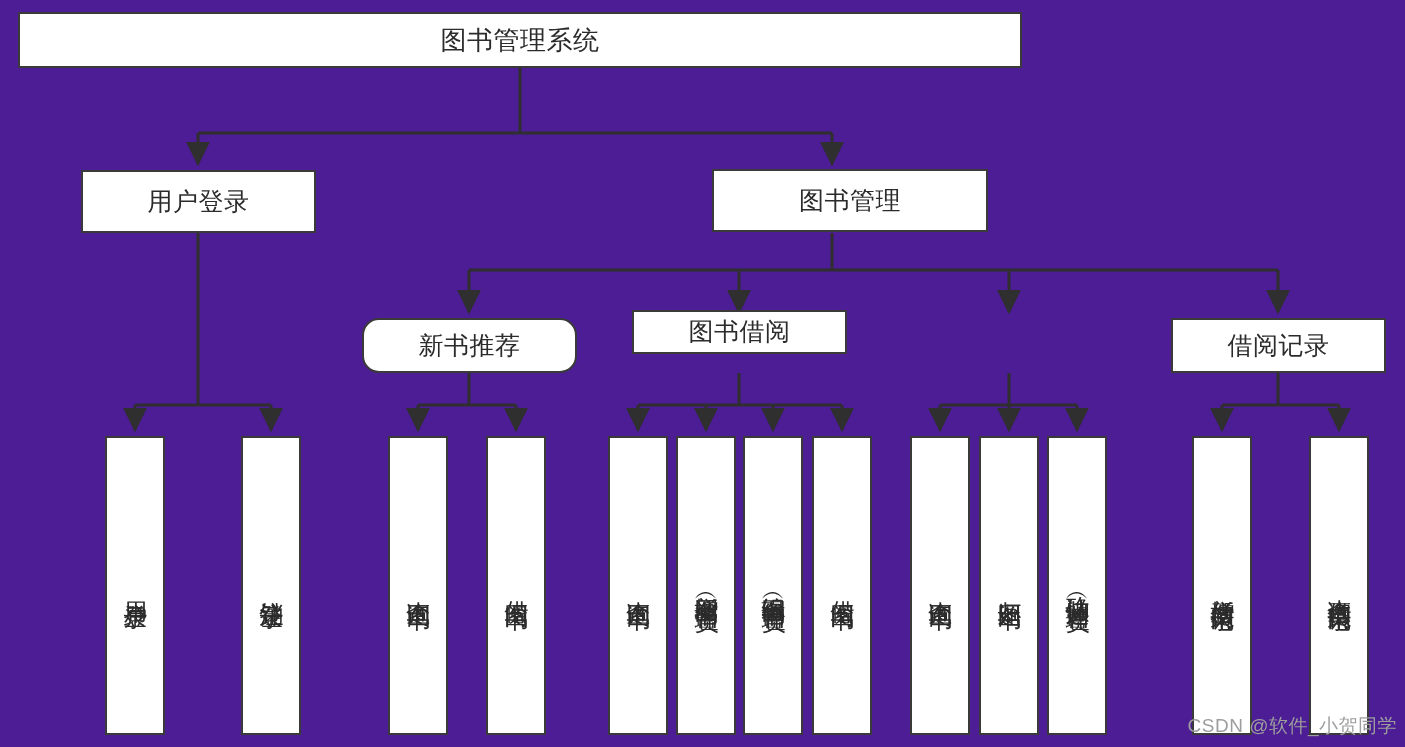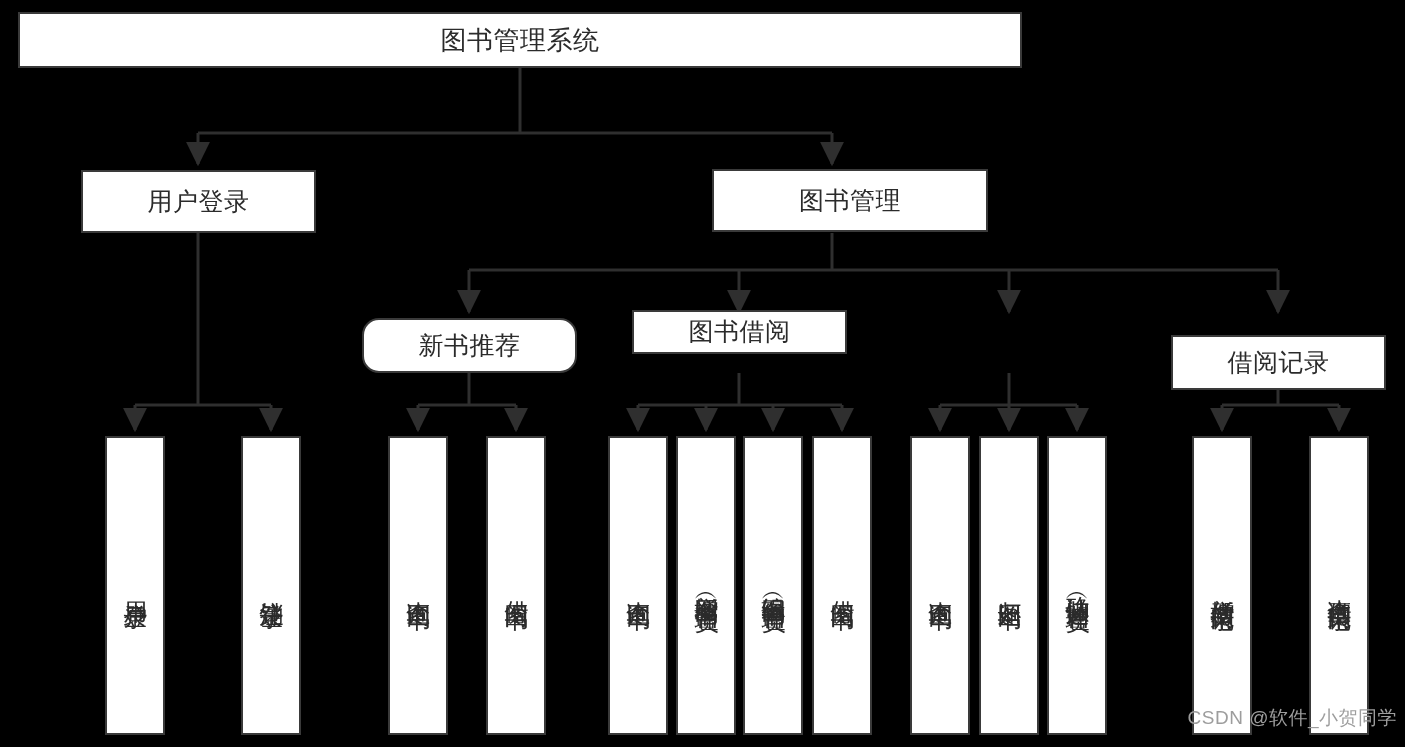--- a/index.html
+++ b/index.html
@@ -7,21 +7,21 @@
     padding: 0;
     background: #ffffff;
   }
   body {
     font-family: "Liberation Sans", "DejaVu Sans", sans-serif;
   }
   #diagram-root {
     position: relative;
     width: 1405px;
     height: 747px;
-    background: #000000;
+    background: #4c1d95;
     overflow: hidden;
   }
   #edge-layer {
     position: absolute;
     left: 0;
     top: 0;
     width: 1405px;
     height: 747px;
     pointer-events: none;
   }
@@ -59,21 +59,21 @@
     text-orientation: upright;
     font-size: 24px;
     line-height: 1.12;
     letter-spacing: 2px;
     white-space: nowrap;
     max-height: 270px;
   }
   .watermark {
     position: absolute;
     right: 8px;
-    bottom: 16px;
+    bottom: 8px;
     font-size: 19px;
     color: #9d9d9d;
     letter-spacing: 0.5px;
     white-space: nowrap;
   }
 </style>
 </head>
 <body>
 
 <div id="diagram-root">
@@ -138,21 +138,21 @@
   <div class="node horiz" style="left:712px; top:169px; width:276px; height:63px;">
     <span class="node-label">图书管理</span>
   </div>
 
   <div class="node horiz" style="left:362px; top:318px; width:215px; height:55px;border-radius:17px;">
     <span class="node-label">新书推荐</span>
   </div>
   <div class="node horiz" style="left:632px; top:310px; width:215px; height:44px;justify-content:center;">
     <span class="node-label">图书借阅</span>
   </div>
-  <div class="node horiz" style="left:1171px; top:335px; width:215px; height:55px;">
+  <div class="node horiz" style="left:1171px; top:318px; width:215px; height:55px;">
     <span class="node-label">借阅记录</span>
   </div>
 
   <div class="node vert" style="left:105px; top:436px; width:60px; height:299px;">
     <span class="node-label">用户登录</span>
   </div>
   <div class="node vert" style="left:241px; top:436px; width:60px; height:299px;">
     <span class="node-label">注销登录</span>
   </div>
 

